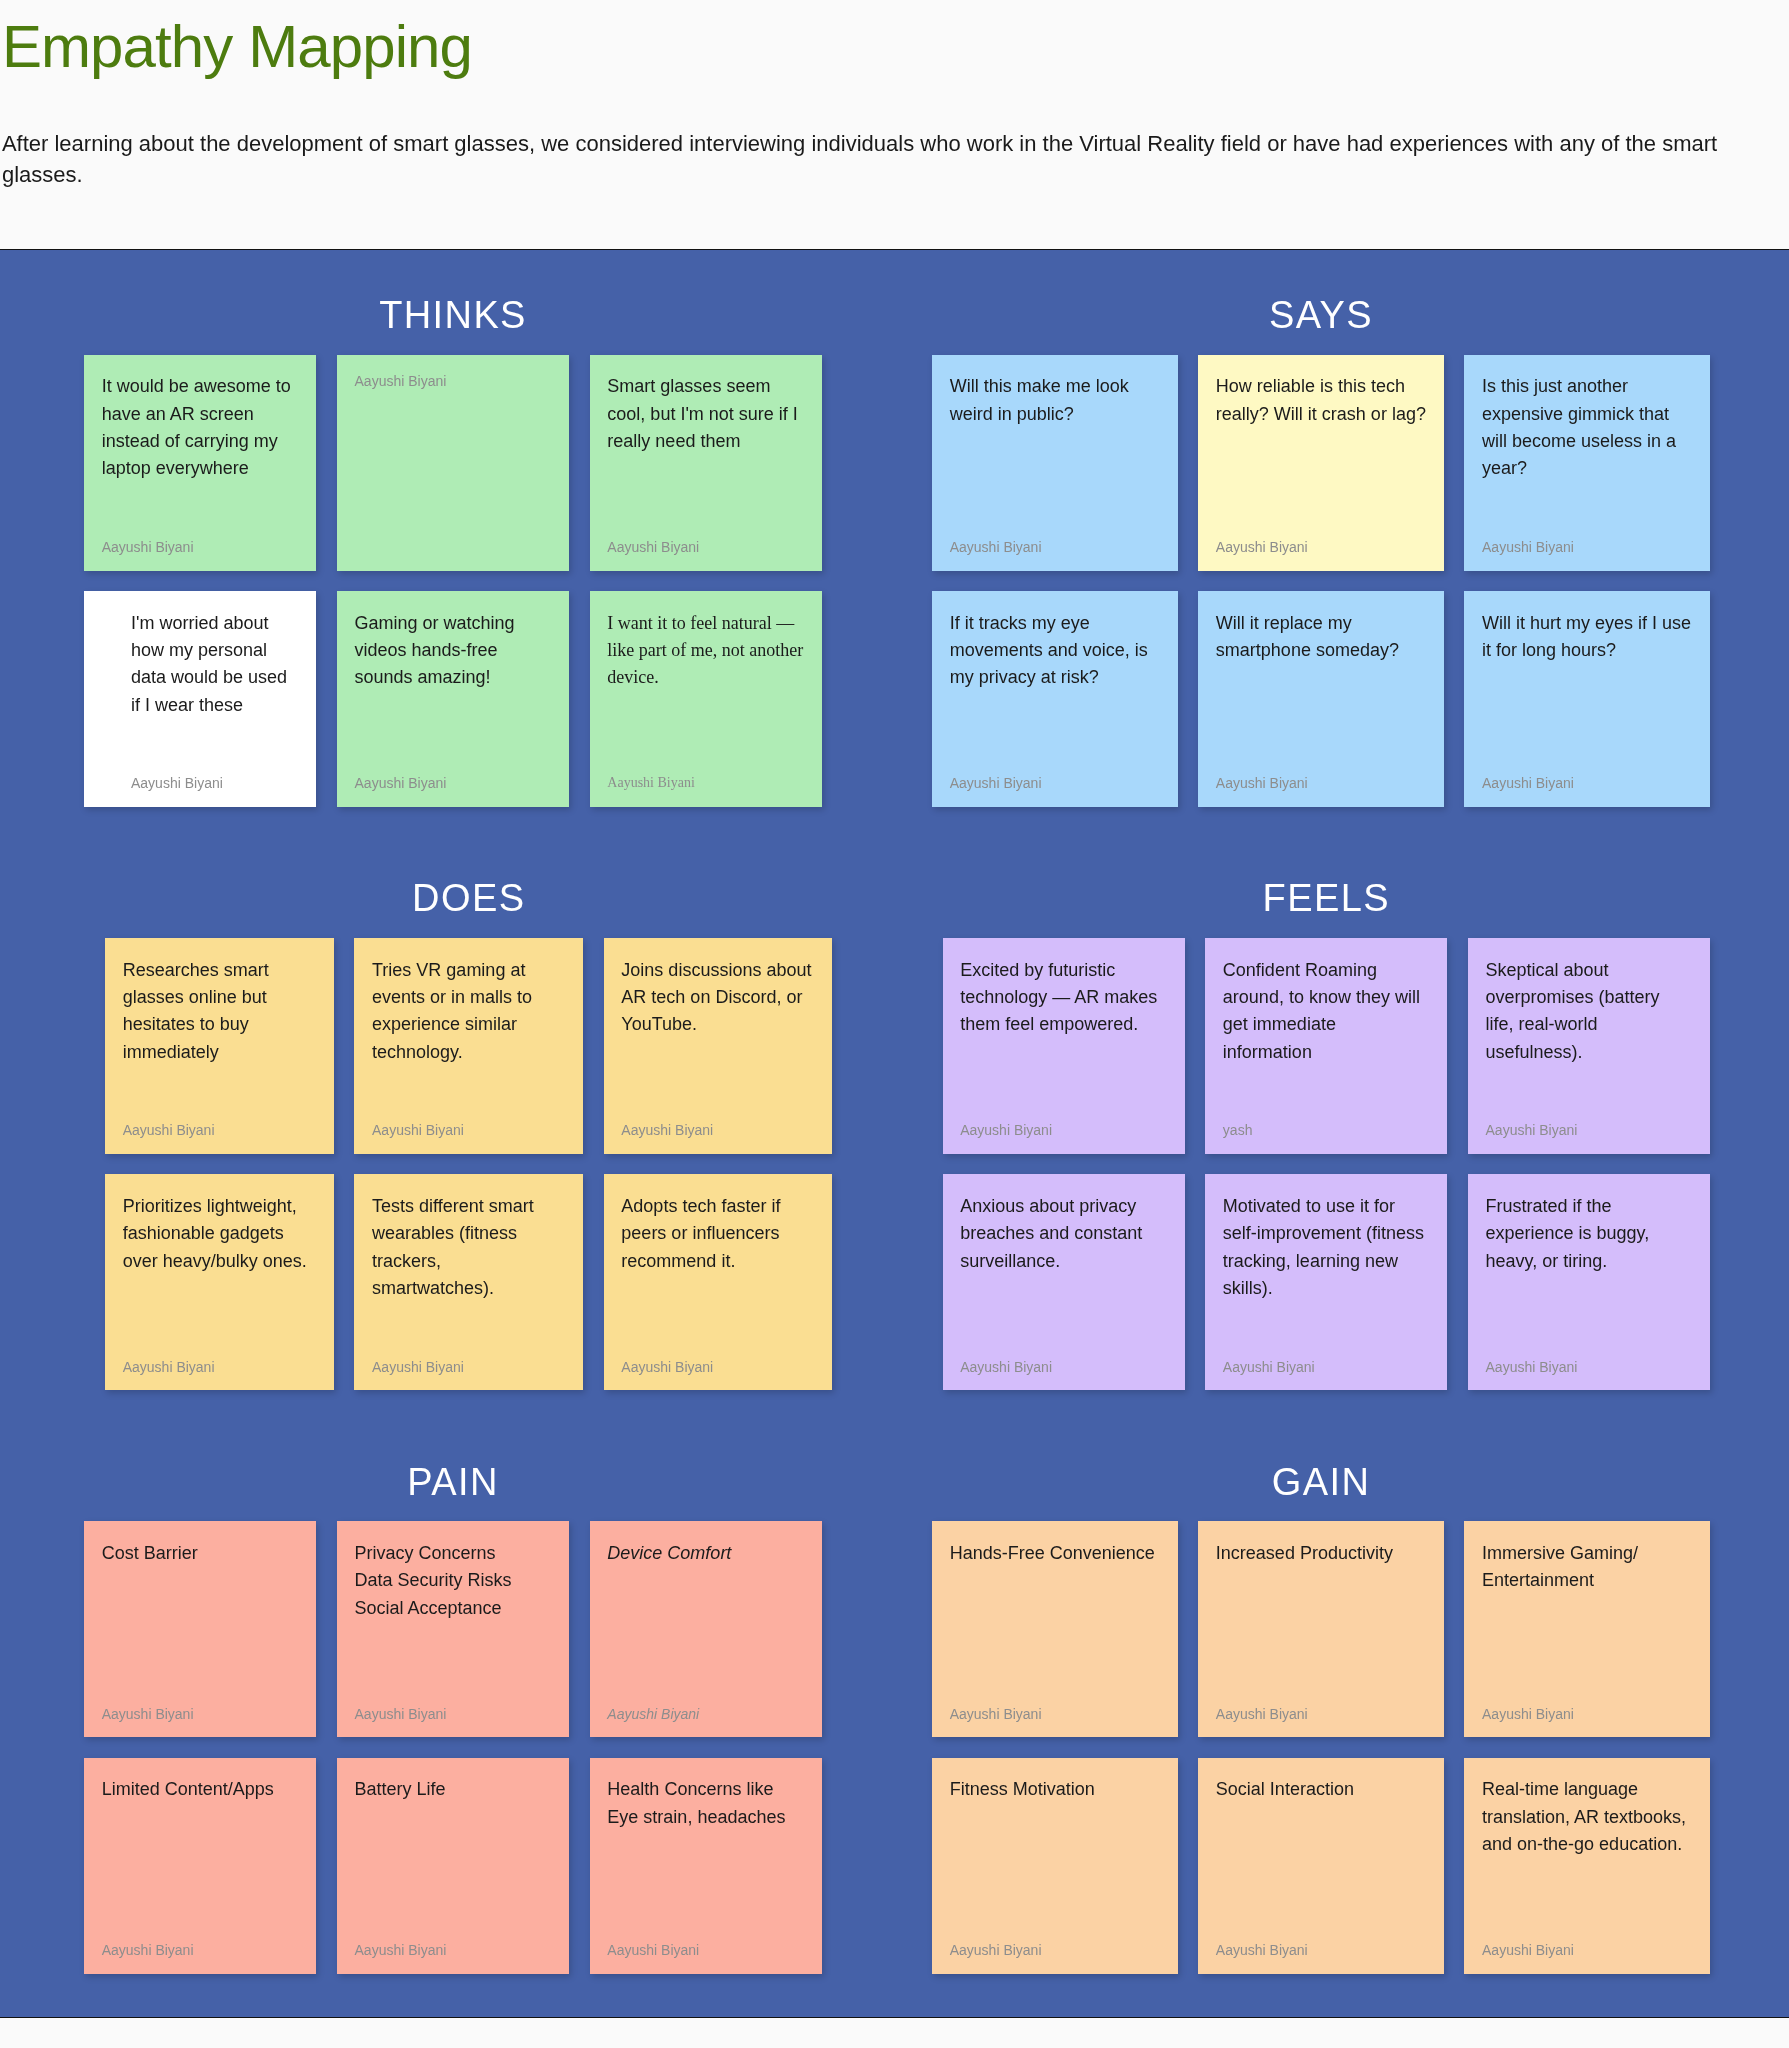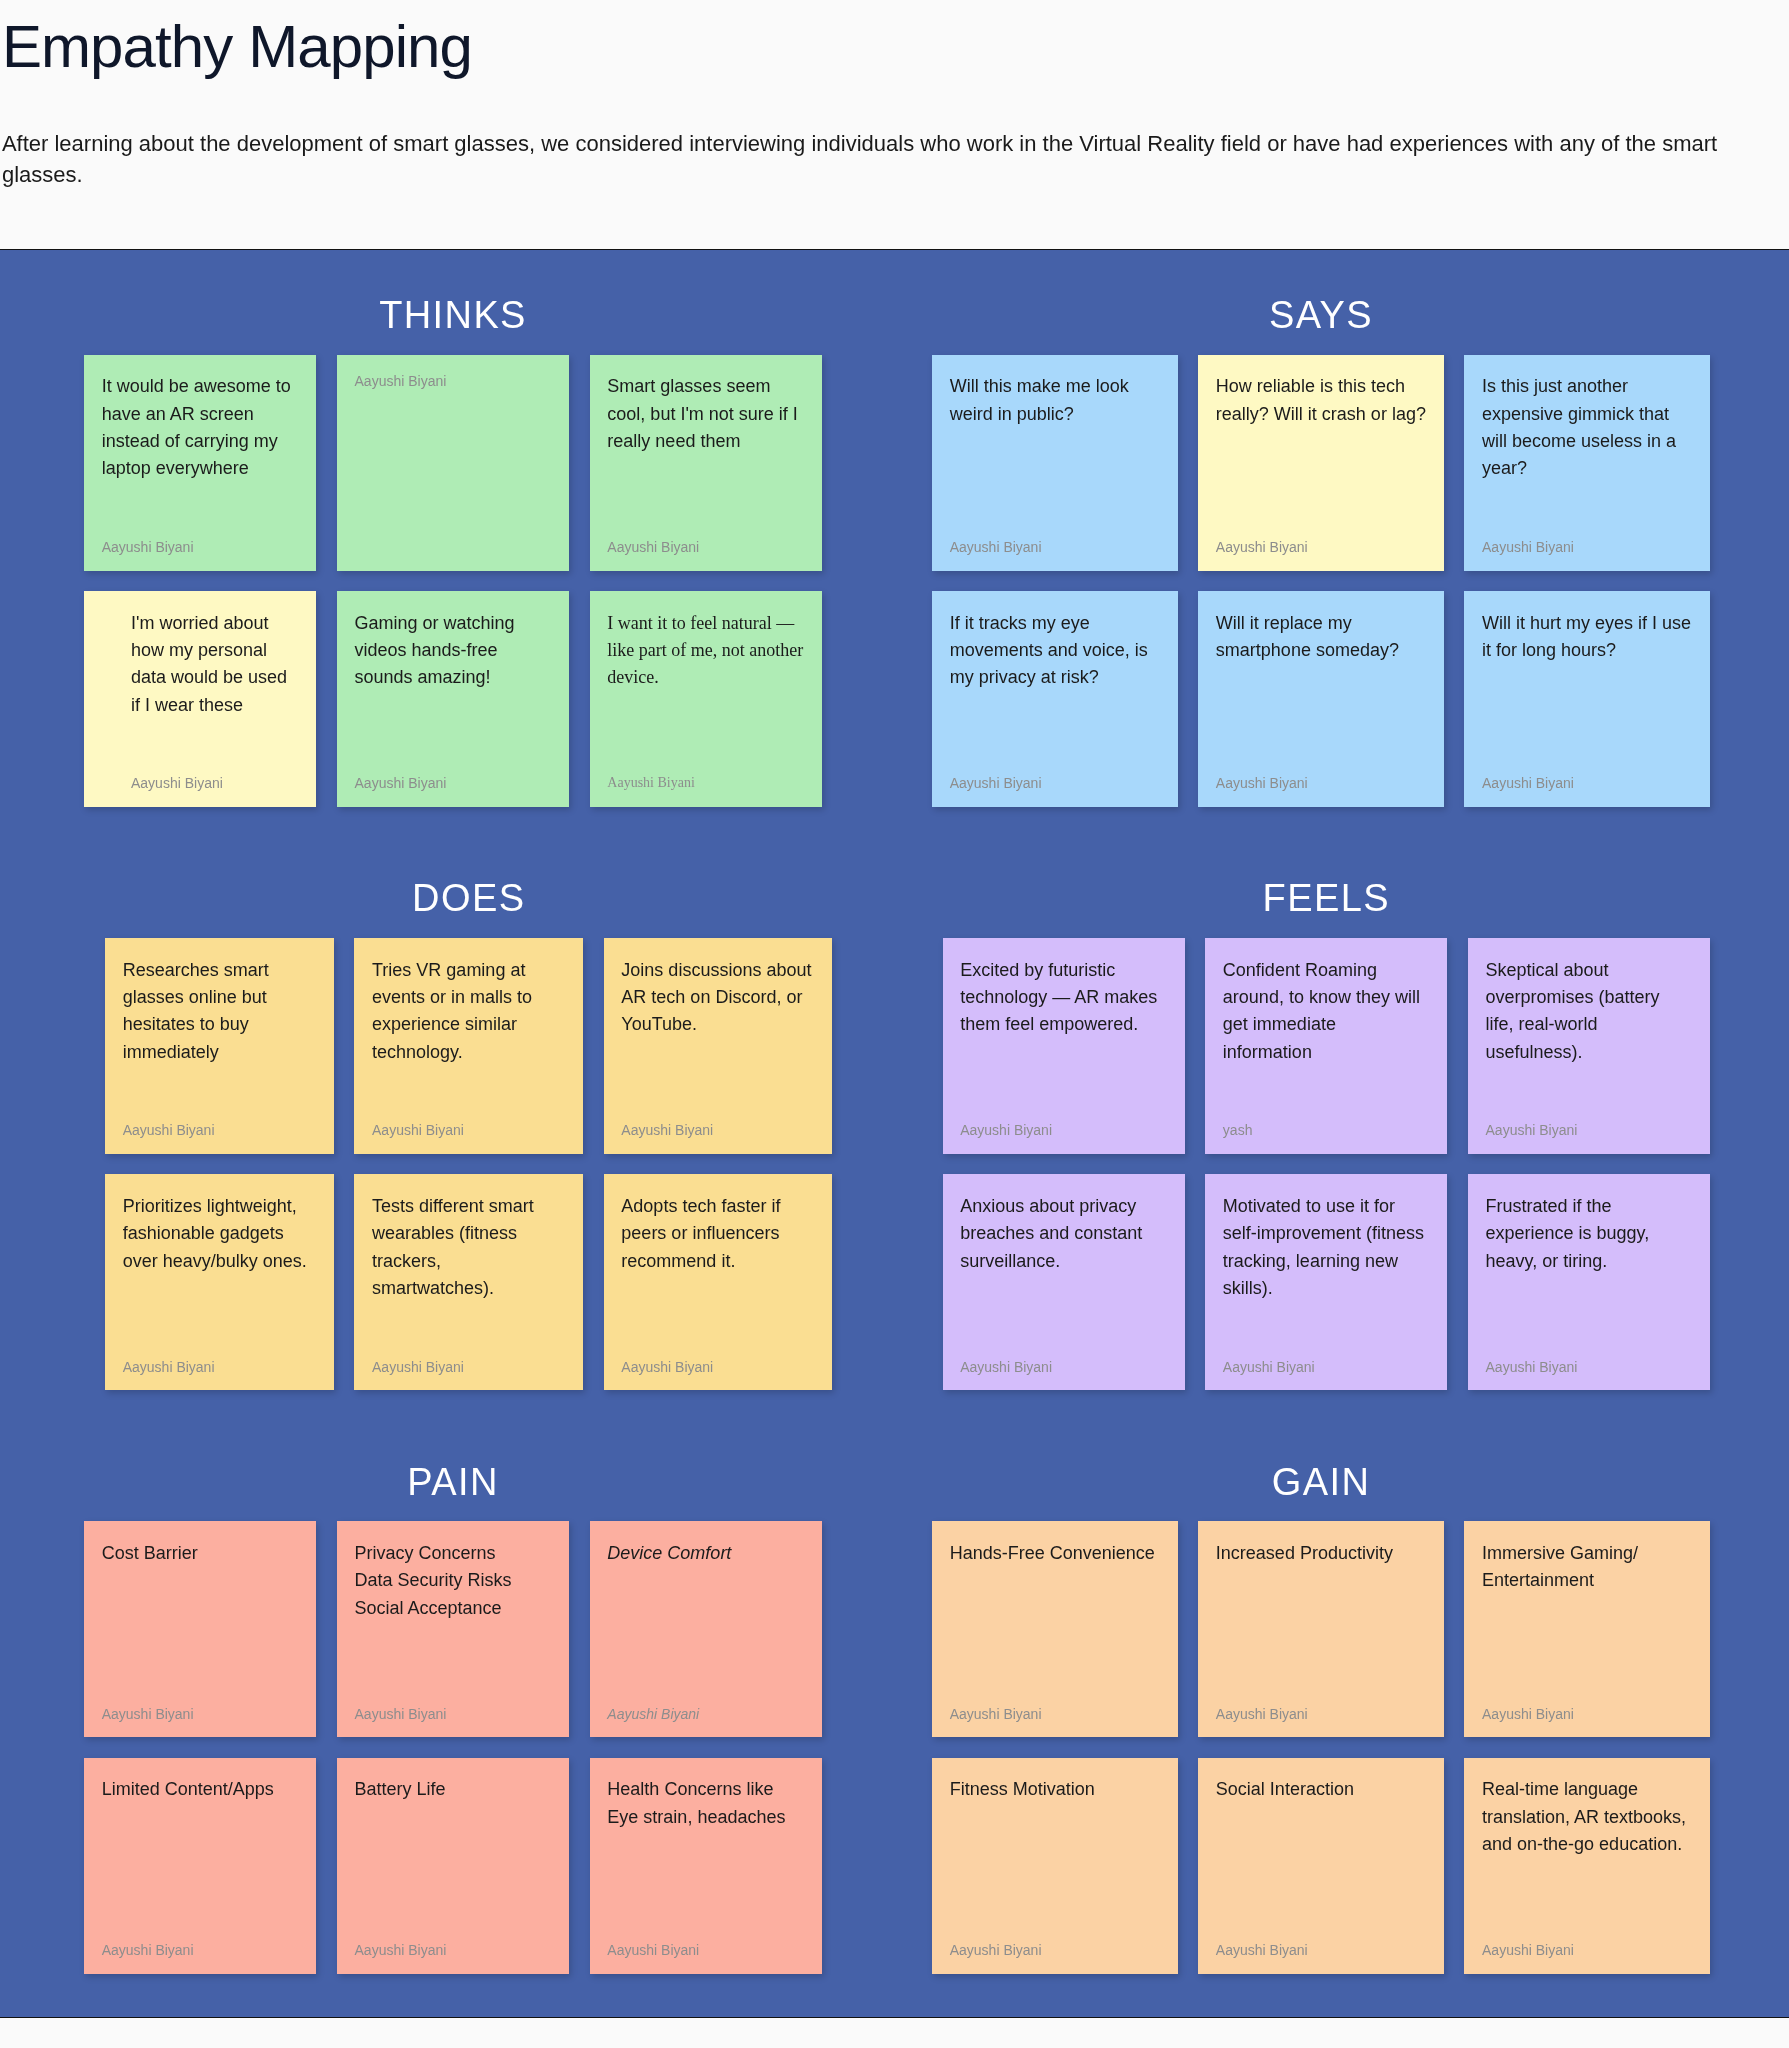--- a/index.html
+++ b/index.html
@@ -19,21 +19,21 @@
   
   .page-header {
     padding: 13px 0 0 0;
     background: #fafafa;
   }
 
   .page-title {
     font-size: 60px;
     font-weight: 400;
     letter-spacing: -0.9px;
-    color: #0f172a;
+    color: #4d7c0f;
     line-height: 1.12;
     padding: 0 3.7px 0 1.9px;
   }
 
   .page-intro {
     margin-top: 48px;
     font-size: 22px;
     line-height: 1.42;
     color: #1a1a1a;
     max-width: 1786px;
@@ -125,21 +125,21 @@
             <div class="card-text">It would be awesome to have an AR screen instead of carrying my laptop everywhere</div>
             <div class="card-author">Aayushi Biyani</div>
           </div>
           <div class="sticky-card" style="background: rgb(175, 236, 181);">
             <div class="card-author">Aayushi Biyani</div>
           </div>
           <div class="sticky-card" style="background: rgb(175, 236, 181);">
             <div class="card-text">Smart glasses seem cool, but I'm not sure if I really need them</div>
             <div class="card-author">Aayushi Biyani</div>
           </div>
-          <div class="sticky-card" style="background: #fef9c3; padding-left: 47px;">
+          <div class="sticky-card" style="background: #ffffff; padding-left: 47px;">
             <div class="card-text">I'm worried about how my personal data would be used if I wear these</div>
             <div class="card-author">Aayushi Biyani</div>
           </div>
           <div class="sticky-card" style="background: rgb(175, 236, 181);">
             <div class="card-text">Gaming or watching videos hands-free sounds amazing!</div>
             <div class="card-author">Aayushi Biyani</div>
           </div>
           <div class="sticky-card" style="background: rgb(175, 236, 181); font-family: Liberation Serif, serif;">
             <div class="card-text">I want it to feel natural — like part of me, not another device.</div>
             <div class="card-author">Aayushi Biyani</div>

